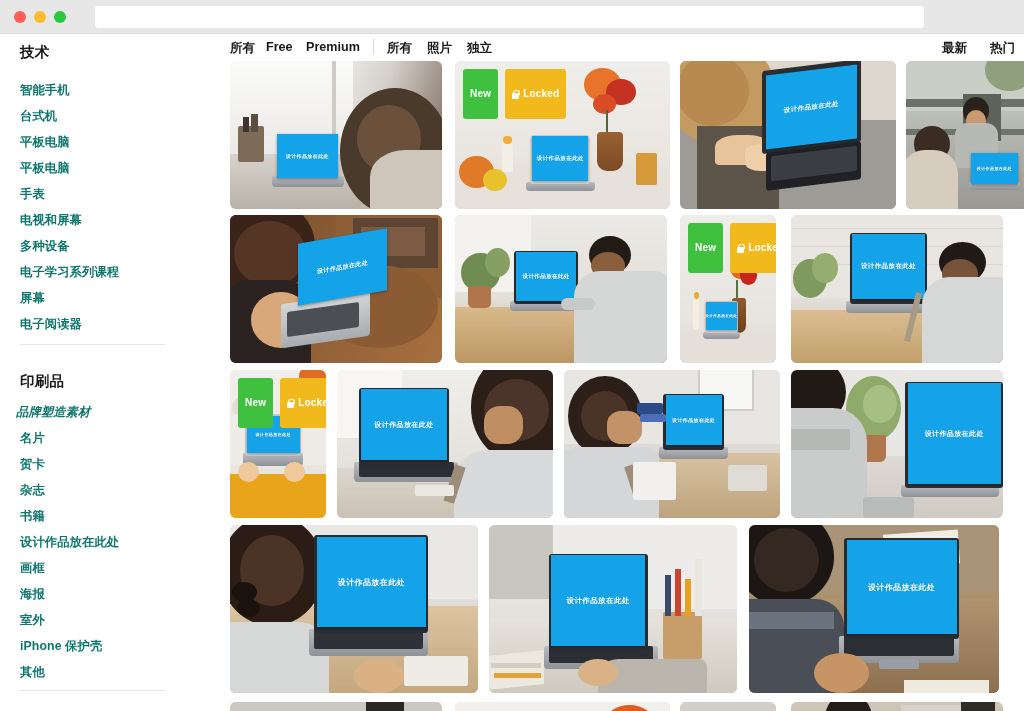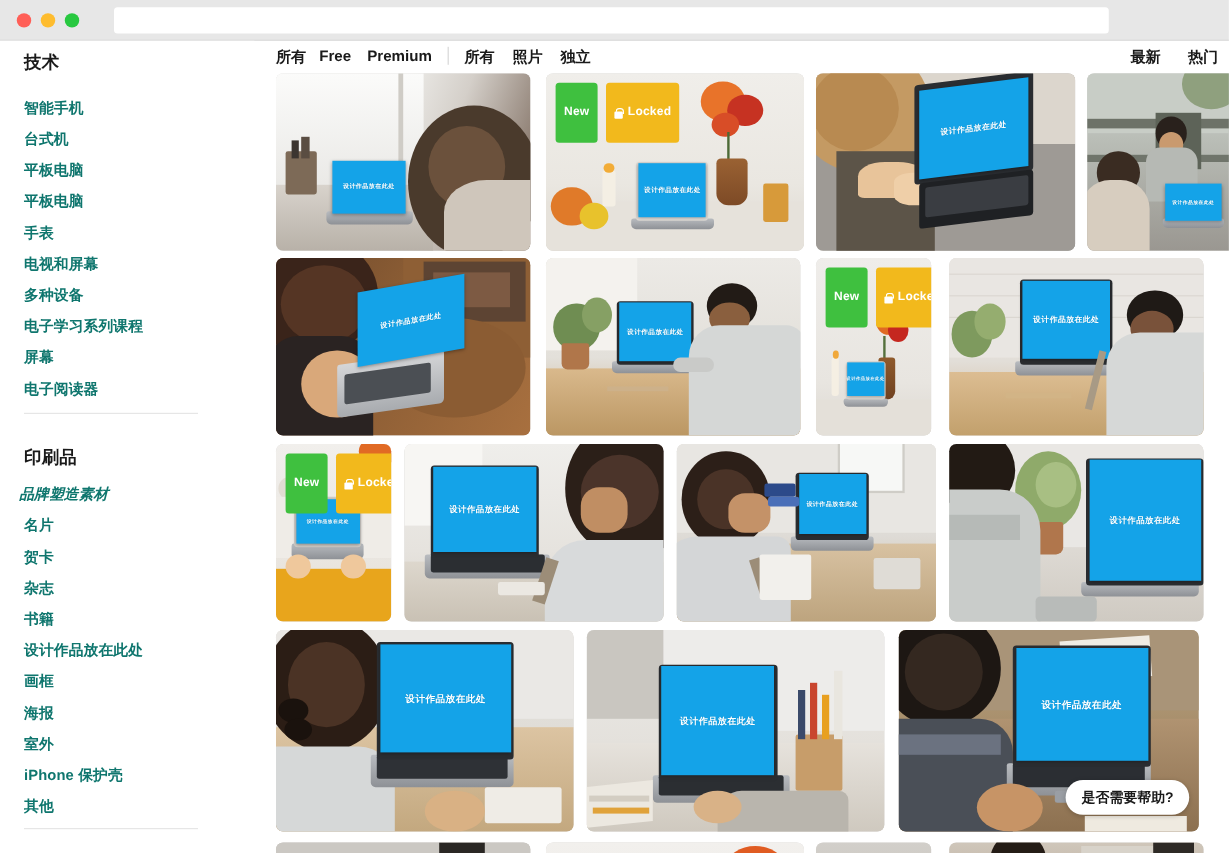--- a/index.html
+++ b/index.html
@@ -561,21 +561,20 @@
       <div class="lapbase" style="left:36%;top:66%;width:48%;height:16%"></div>
       <div class="strip" style="left:38%;top:66%;width:44%;height:12%;background:#2b2e33;border-radius:2px"></div>
       <div class="strip" style="left:52%;top:80%;width:16%;height:6%;background:#9a9ea4;border-radius:2px"></div>
       <div class="lapbody" style="left:38%;top:8%;width:46%;height:60%;"></div>
       <div class="screen" style="left:39%;top:9%;width:44%;height:56%;">
         <span style="font-size:8px">设计作品放在此处</span>
       </div>
       <div class="blob" style="left:26%;top:76%;width:22%;height:24%;background:#c79466"></div>
       <div class="strip" style="left:62%;top:92%;width:34%;height:12%;background:#efeae0"></div>
     </div>
-    <div id="help-bubble">是否需要帮助?</div>
   </div>
 
   <div class="card" style="left:18px;top:641px;width:212px;height:148px;">
     <div class="photo">
       <div class="bgfill" style="background:linear-gradient(180deg,#c8c5c0 0%,#b6b2ab 40%,#8c8780 100%)"></div>
       <div class="strip" style="left:0;top:0;width:100%;height:30%;background:#cbc8c3"></div>
       <div class="strip" style="left:64%;top:0;width:18%;height:26%;background:#2a2724"></div>
 
     </div>
   </div>

